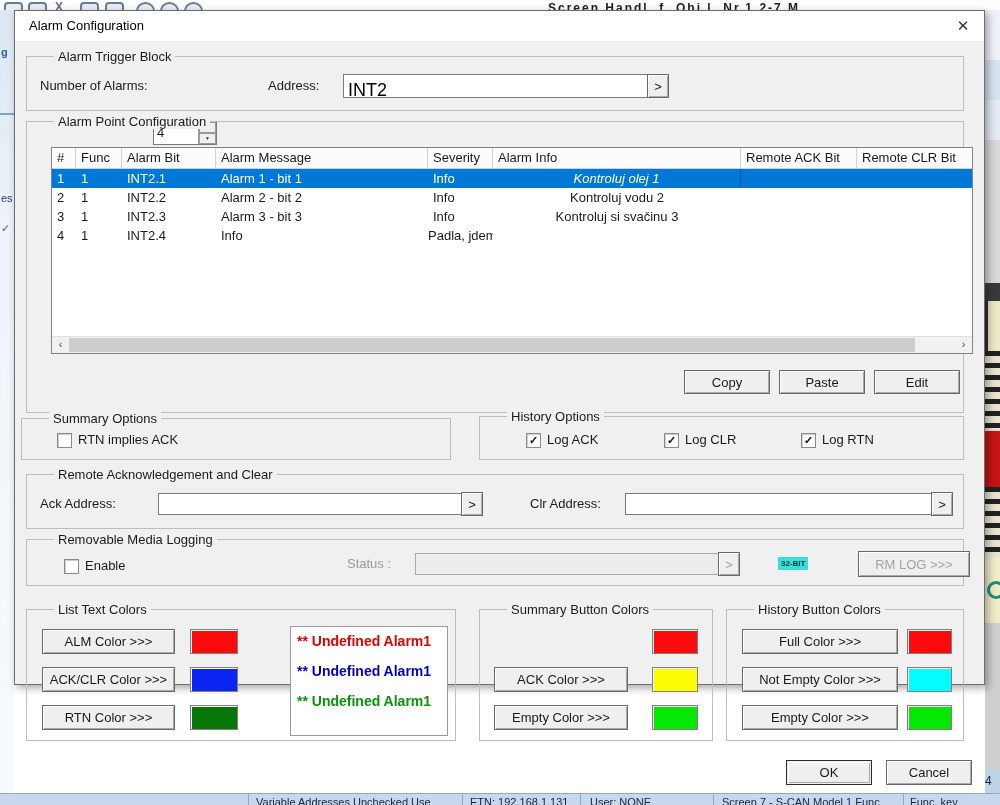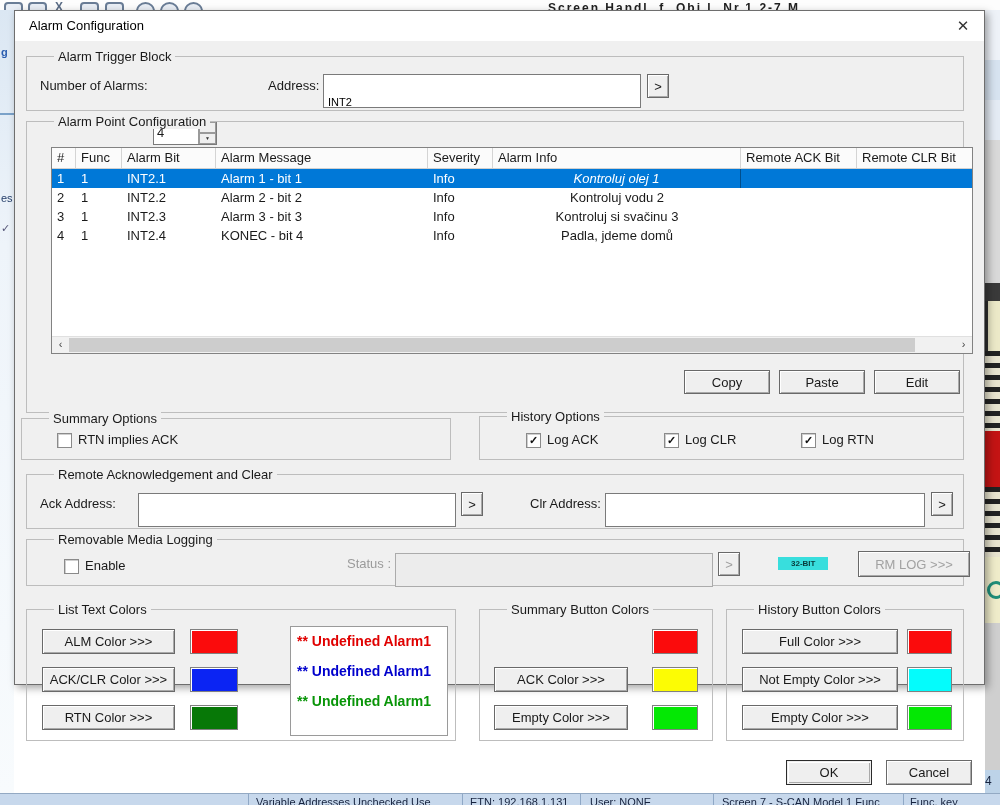--- a/index.html
+++ b/index.html
@@ -29,21 +29,21 @@
   .close-btn{position:absolute;right:4px;top:0;width:34px;height:30px;text-align:center;line-height:30px;
              font-size:15px;color:#333;cursor:pointer;}
 
   
   .group{position:absolute;border:1px solid #bdbdbd;box-sizing:border-box;}
   .legend{position:absolute;top:-8px;left:8px;background:#f0f0f0;padding:0 4px;font-size:13px;color:#1a1a1a;white-space:nowrap;margin-left:19px;}
 
   
   .lbl{position:absolute;white-space:nowrap;}
   .input{position:absolute;background:#fff;border:1px solid #7a7a7a;box-sizing:border-box;
-         font-family:"Liberation Sans",sans-serif;font-size:11px;padding:16px 4px;color:#000;}
+         font-family:"Liberation Sans",sans-serif;font-size:18px;padding:4px 4px;color:#000;margin-left:20px;}
   .input.disabled{background:#ececec;border-color:#ababab;}
   .btn{position:absolute;background:#efefef;border:1px solid #696969;box-sizing:border-box;
        box-shadow:inset 1px 1px 0 #ffffff, inset -1px -1px 0 #a9a9a9;
        text-align:center;color:#1a1a1a;font-size:13px;cursor:pointer;
        display:flex;align-items:center;justify-content:center;}
   .btn.default{border:1px solid #2b2b2b;box-shadow:inset 0 0 0 1px #efefef, inset 2px 2px 0 #fff, inset -2px -2px 0 #a9a9a9;}
   .btn.disabled{color:#a2a2a2;cursor:default;}
   .checkbox{position:absolute;width:13px;height:13px;background:#fff;border:1px solid #8a8a8a;
             box-shadow:inset 1px 1px 0 #cfcfcf;font-size:11px;line-height:12px;text-align:center;
             font-weight:bold;color:#111;cursor:pointer;}
@@ -68,21 +68,21 @@
   .lv-row.selected{background:#0078d7;color:#fff;}
   .lv-row.selected .lv-cell.c5{border-right:1px solid rgba(0,0,0,.35);font-style:italic;}
   .hscroll{position:absolute;left:0;bottom:0;width:100%;height:16px;background:#f1f1f1;border-top:1px solid #e0e0e0;}
   .scr-btn{position:absolute;top:0;width:17px;height:16px;background:#f1f1f1;text-align:center;line-height:15px;font-size:11px;color:#444;cursor:pointer;}
   .scr-thumb{position:absolute;left:17px;top:1px;width:846px;height:14px;background:#cdcdcd;cursor:pointer;}
 
   .preview-box{position:absolute;left:263px;top:16px;width:158px;height:110px;background:#fff;border:1px solid #9a9a9a;box-sizing:border-box;}
   .preview-line{position:absolute;left:6px;font-weight:bold;font-size:14px;white-space:nowrap;}
 
   .badge{position:absolute;background:#38dedd;color:#083a3a;font-size:8px;font-weight:bold;
-         padding:2px 13px;letter-spacing:0;line-height:9px;}
+         padding:2px 3px;letter-spacing:0;line-height:9px;}
 </style>
 </head>
 <body>
 
 <div id="screen">
 
   <div class="top-strip">
     <div class="frag-icon" style="left:4px"></div>
     <div class="frag-icon" style="left:28px"></div>
     <div class="frag-icon frag-x" style="left:55px">X</div>
@@ -197,21 +197,20 @@
               <div class="lv-cell c3">Alarm 3 - bit 3</div>
               <div class="lv-cell c4">Info</div>
               <div class="lv-cell c5">Kontroluj si svačinu 3</div>
               <div class="lv-cell c6"></div>
               <div class="lv-cell c7"></div>
             </div>
             <div class="lv-row">
               <div class="lv-cell c0">4</div>
               <div class="lv-cell c1">1</div>
               <div class="lv-cell c2">INT2.4</div>
-              <div class="lv-cell c3">KONEC - bit 4</div>
               <div class="lv-cell c4">Info</div>
               <div class="lv-cell c5">Padla, jdeme domů</div>
               <div class="lv-cell c6"></div>
               <div class="lv-cell c7"></div>
             </div>
           </div>
         <div class="hscroll">
           <div class="scr-btn" style="left:0">‹</div>
           <div class="scr-thumb"></div>
           <div class="scr-btn" style="right:0">›</div>

